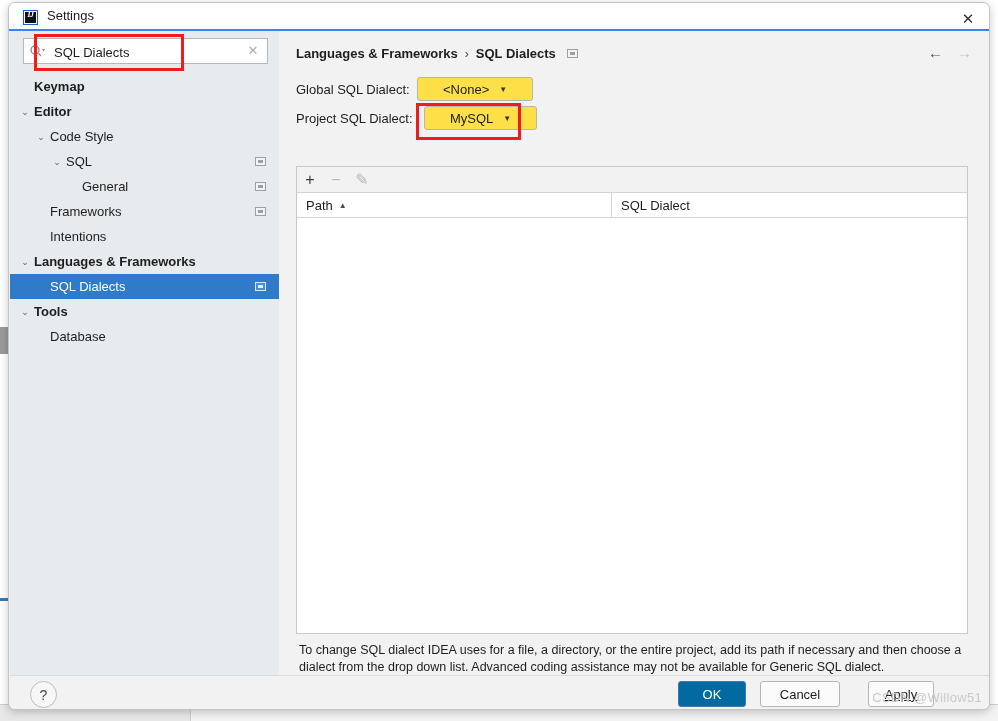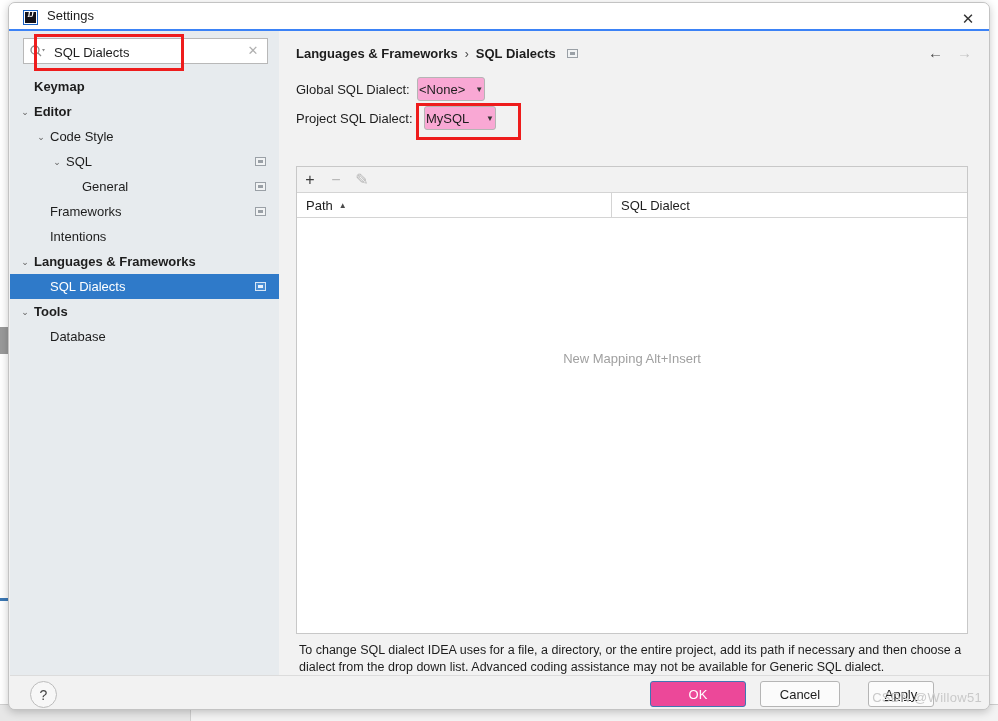--- a/index.html
+++ b/index.html
@@ -199,26 +199,26 @@
 
   .field-row {
     position: absolute; left: 17px;
     height: 24px; display: flex; align-items: center;
   }
   .field-label { font-size: 13px; color: #1d1d1d; }
   .combo {
     position: absolute;
     height: 24px;
     min-width: 60px;
-    background: #f9a8d4;
+    background: #fde047;
     border: 1px solid #b5b5b5;
     border-radius: 3px;
     box-sizing: border-box;
     display: flex; align-items: center;
-    padding: 0 1px;
+    padding: 0 25px;
     font-size: 13px; color: #1d1d1d;
     gap: 10px;
   }
   .combo .caret { font-size: 8px; color: #333; margin-left: auto; }
 
   
   #table-block {
     position: absolute; left: 17px; top: 135px;
     width: 672px; height: 468px;
     border: 1px solid #c8c8c8;
@@ -287,22 +287,22 @@
   }
   .fbtn {
     position: absolute; top: 5px;
     height: 26px;
     display: flex; align-items: center; justify-content: center;
     font-size: 13px;
     border-radius: 3px;
     box-sizing: border-box;
   }
   #btn-ok {
-    right: 244px; width: 96px;
-    background: #ec4899; color: #ffffff;
+    right: 244px; width: 68px;
+    background: #0369a1; color: #ffffff;
     border: 1px solid #3f77b3;
     margin-left: 31px;
   }
   #btn-cancel {
     right: 150px; width: 80px;
     background: #fbfbfb; color: #1d1d1d;
     border: 1px solid #b5b5b5;
   }
   #btn-apply {
     right: 56px; width: 66px;
@@ -438,23 +438,20 @@
       </div>
       <div id="tbl-head">
         <div class="th col2">
           <span>SQL Dialect</span>
         </div>
         <div class="th col1">
           <span>Path</span>
           <span class="sortarrow">▲</span>
         </div>
       </div>
-      <div id="tbl-body">
-        <div id="empty-text">New Mapping Alt+Insert</div>
-      </div>
     </div>
 
     <div id="help-text">To change SQL dialect IDEA uses for a file, a directory, or the entire project, add its path if necessary and then choose a dialect from the drop down list. Advanced coding assistance may not be available for Generic SQL dialect.</div>
   </div>
 
   <div id="footer">
     <div id="help-btn">?</div>
     <div class="fbtn" id="btn-ok">OK</div>
     <div class="fbtn" id="btn-cancel">Cancel</div>
     <div class="fbtn" id="btn-apply">

